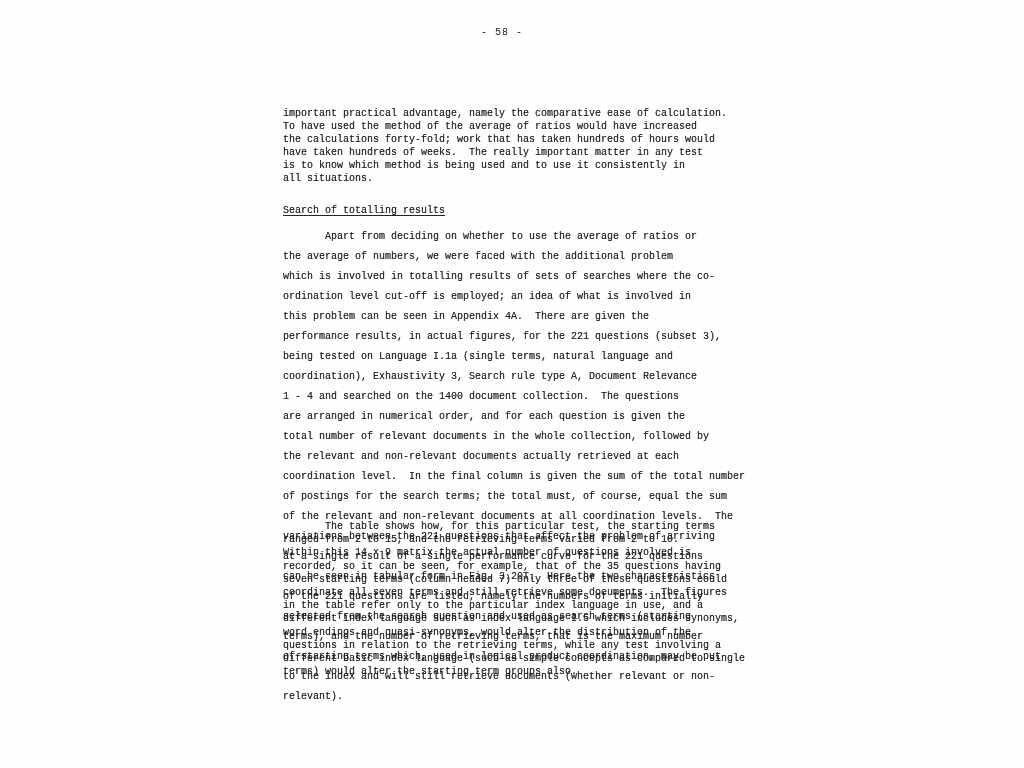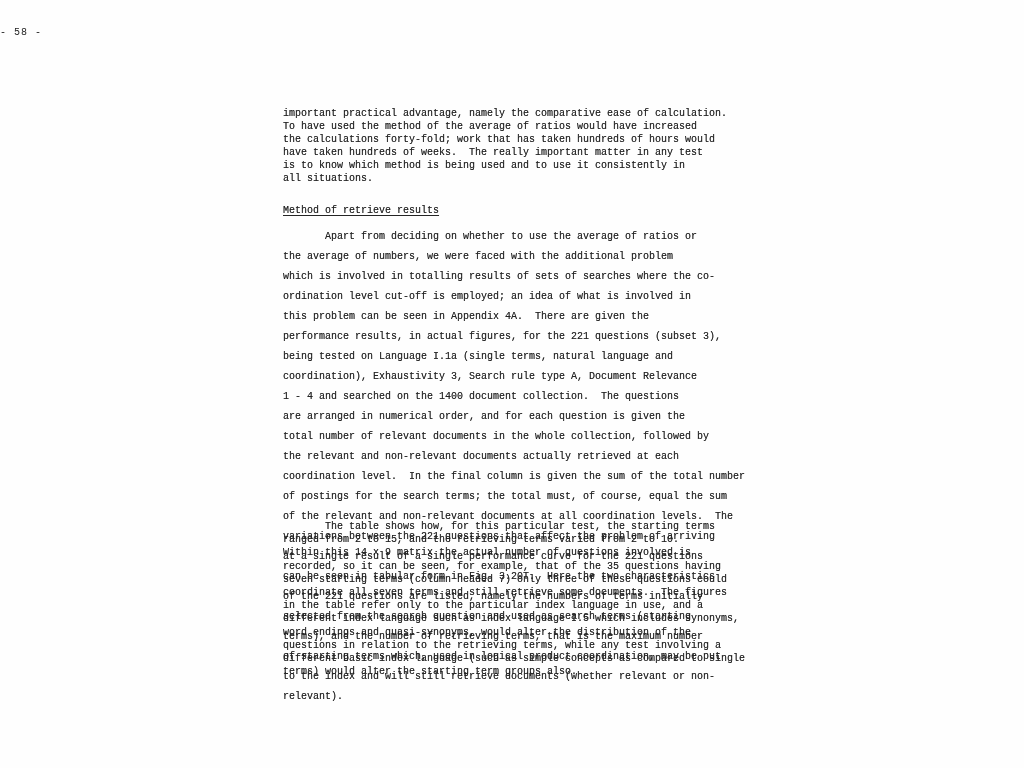--- a/index.html
+++ b/index.html
@@ -18,21 +18,21 @@
   .scan-page {
     position: absolute;
     inset: 0;
     background: #fefefe;
   }
   .page-number {
     position: absolute;
     top: 27px;
     left: 0;
     width: 1004px;
-    text-align: left;
+    text-align: center;
     font-size: 10px;
     letter-spacing: 1px;
     white-space: pre;
     color: #1c1c1c;
   }
   .textline-block {
     position: absolute;
     left: 283px;
     width: 490px;
     font-size: 10px;
@@ -56,21 +56,21 @@
 
   <div class="page-number">- 58 -</div>
 
   <div class="textline-block para-1">important practical advantage, namely the comparative ease of calculation.
 To have used the method of the average of ratios would have increased
 the calculations forty-fold; work that has taken hundreds of hours would
 have taken hundreds of weeks.  The really important matter in any test
 is to know which method is being used and to use it consistently in
 all situations.</div>
 
-  <div class="textline-block heading"><span>Method of retrieve results</span></div>
+  <div class="textline-block heading"><span>Search of totalling results</span></div>
 
   <div class="textline-block para-2">       Apart from deciding on whether to use the average of ratios or
 the average of numbers, we were faced with the additional problem
 which is involved in totalling results of sets of searches where the co-
 ordination level cut-off is employed; an idea of what is involved in
 this problem can be seen in Appendix 4A.  There are given the
 performance results, in actual figures, for the 221 questions (subset 3),
 being tested on Language I.1a (single terms, natural language and
 coordination), Exhaustivity 3, Search rule type A, Document Relevance
 1 - 4 and searched on the 1400 document collection.  The questions

